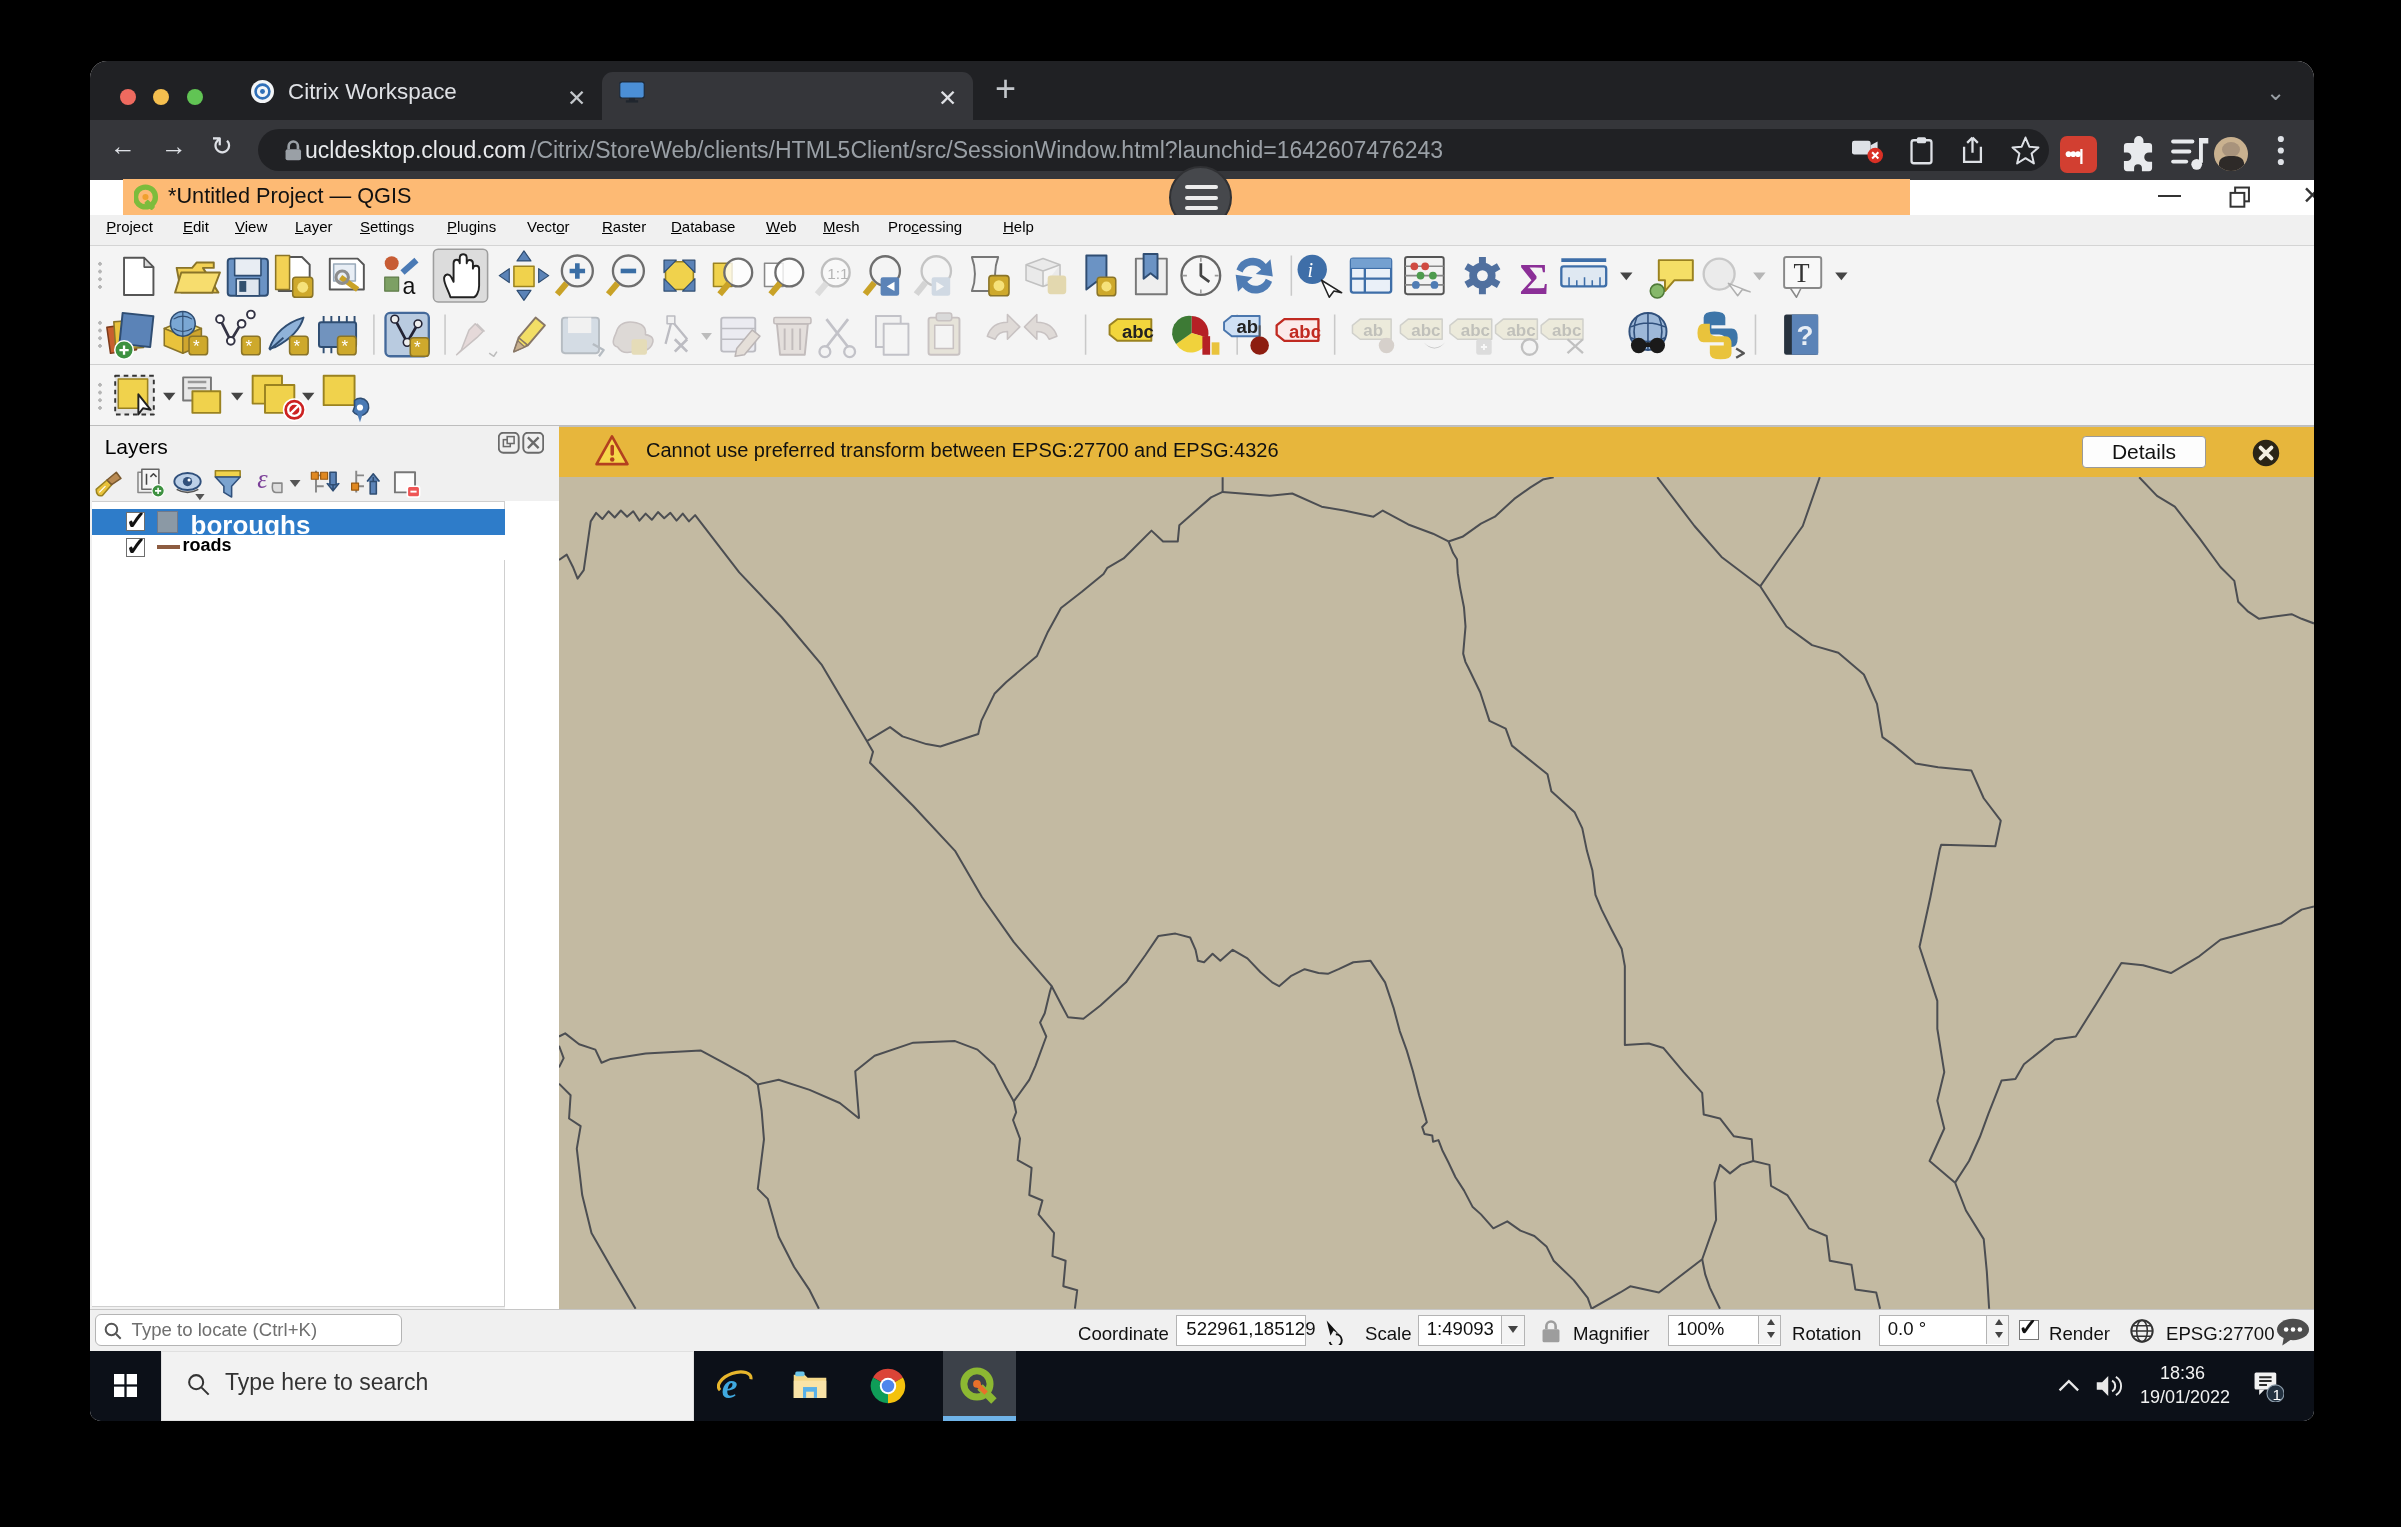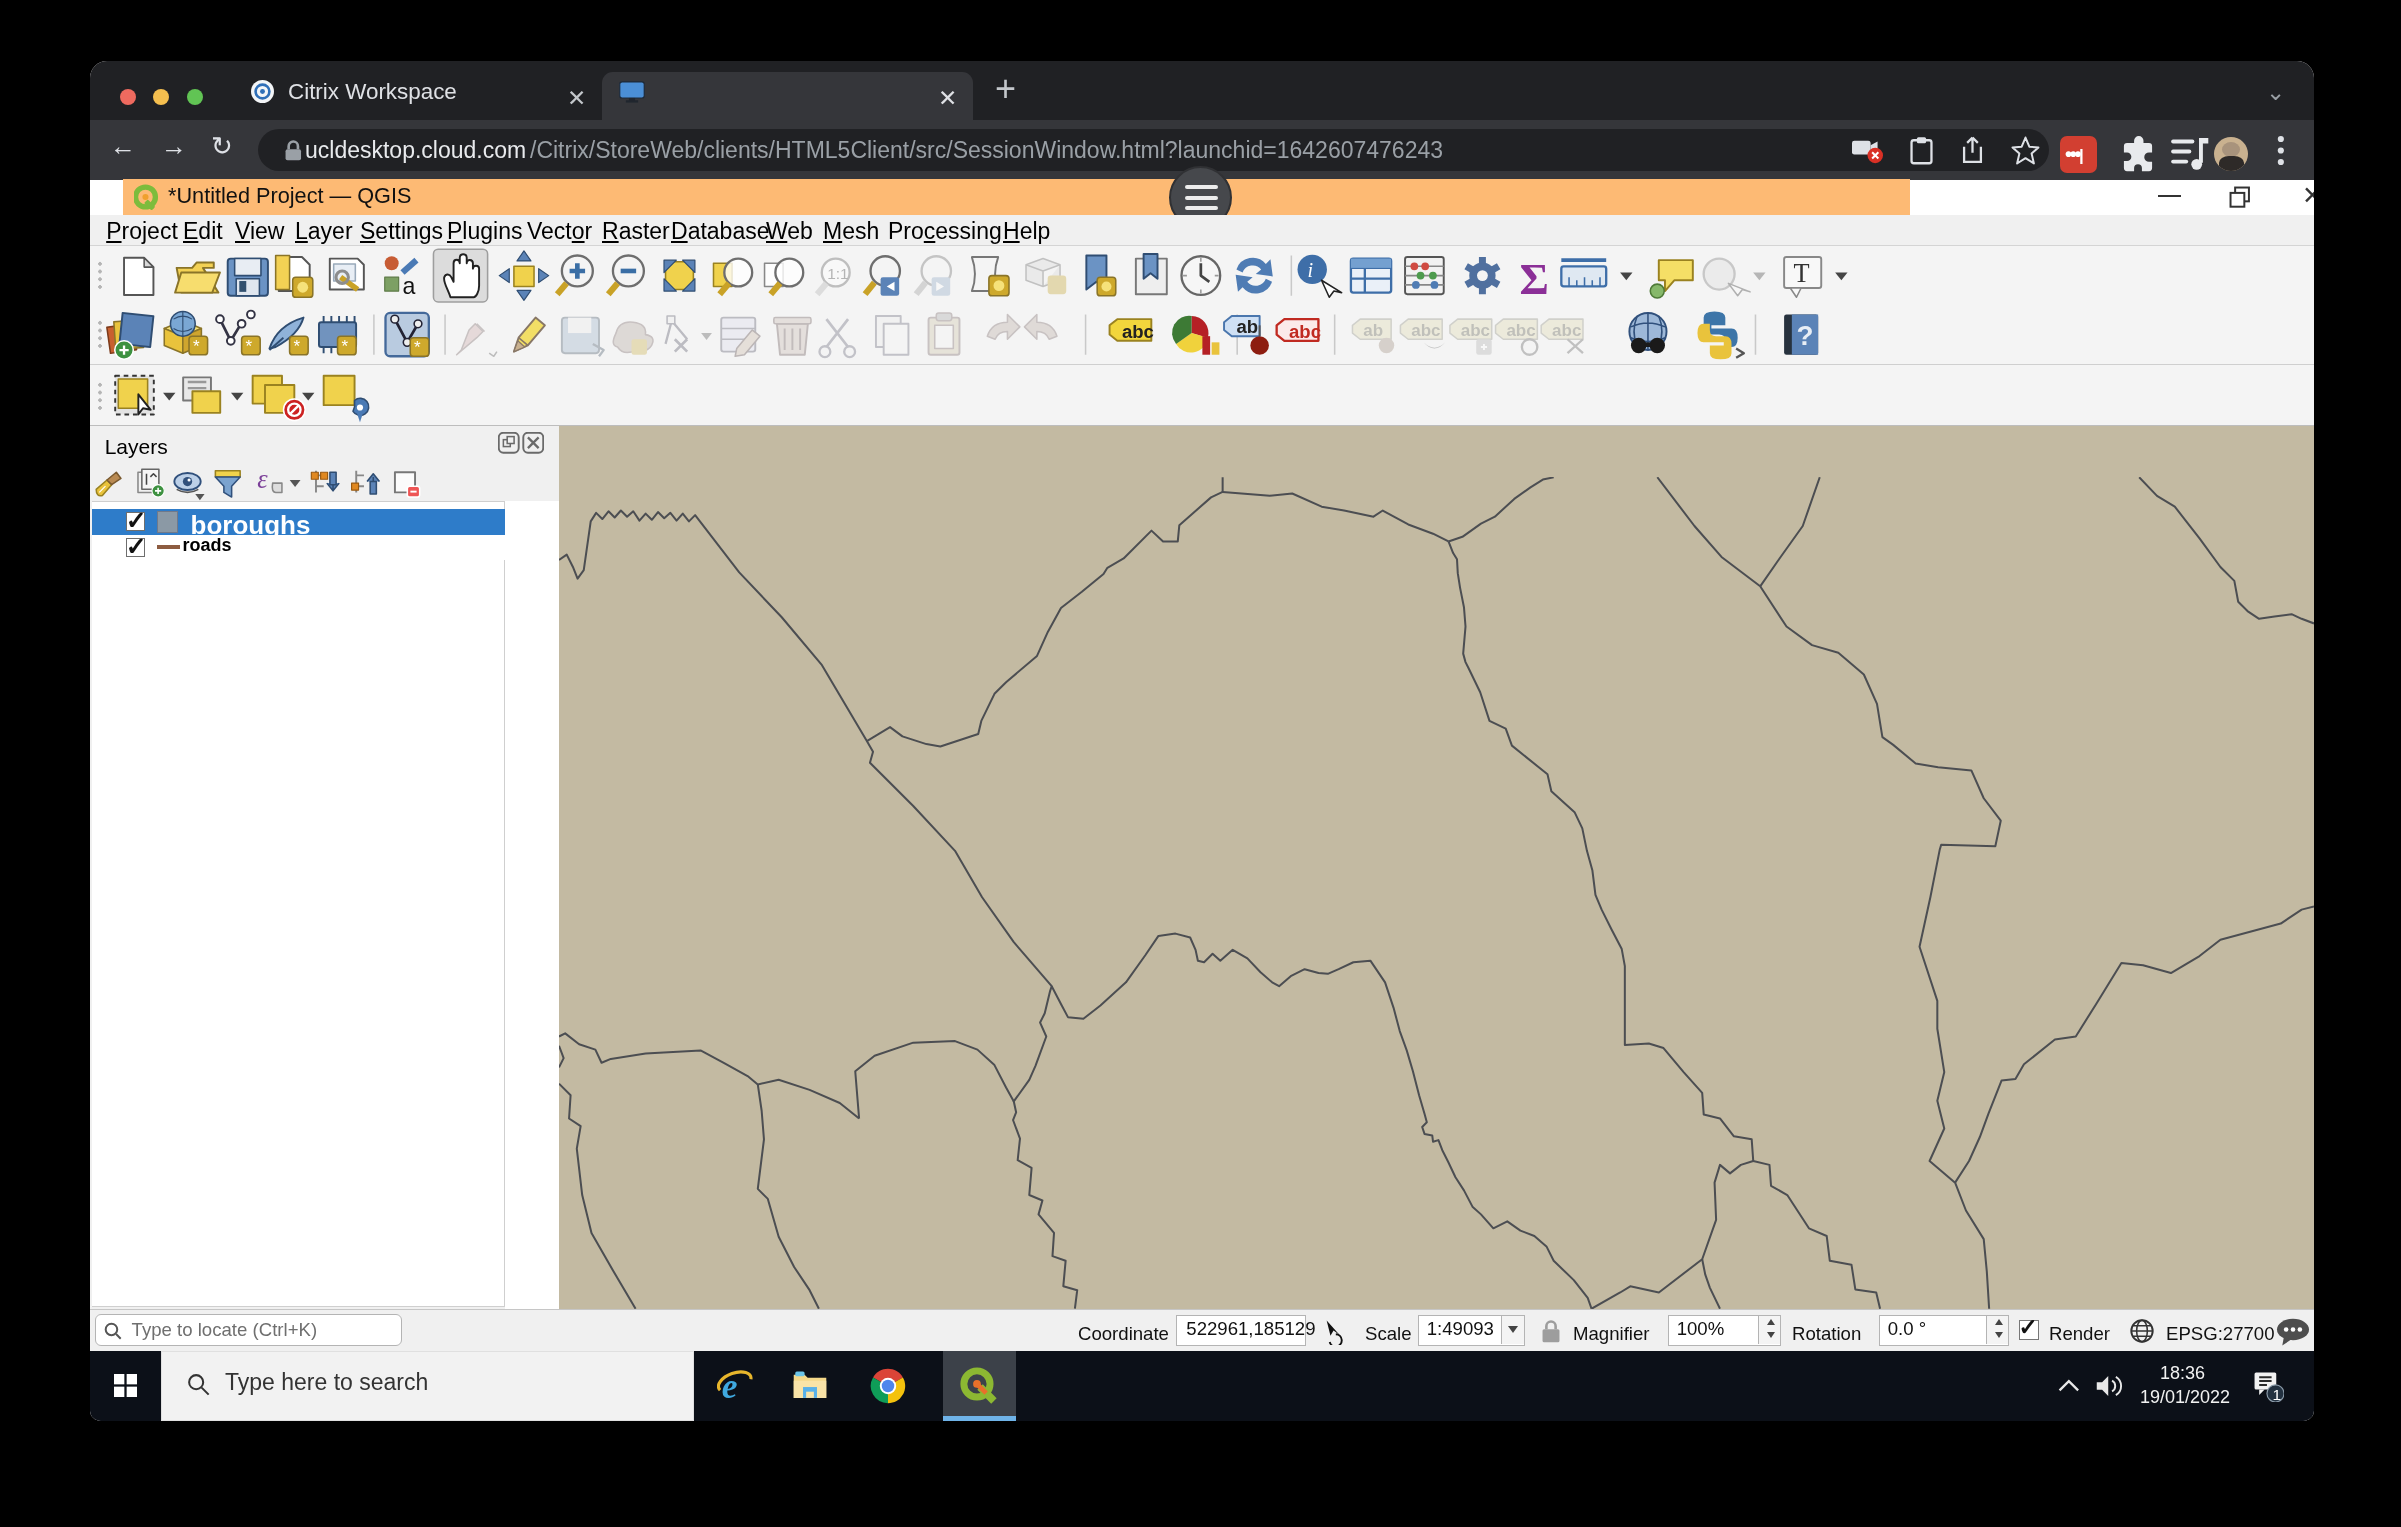--- a/index.html
+++ b/index.html
@@ -15,21 +15,21 @@
   .tab-txt{position:absolute;top:0;height:59px;line-height:62px;font-size:22.4px;color:#dfe1e5;}
   .tabx{position:absolute;top:24px;font-size:23px;color:#c3c7cb;}
   .activetab{position:absolute;left:512px;top:10.8px;width:371px;height:48px;background:#35363a;border-radius:10.8px 10.8px 0 0;}
   .toolrow{position:absolute;left:0;top:59px;width:2224px;height:60px;background:#35363a;}
   .navbtn{position:absolute;top:10.8px;font-size:26px;color:#dee1e6;}
   .pill{position:absolute;left:168px;top:9.3px;width:1791px;height:42px;border-radius:21px;background:#202124;
         color:#e8eaed;font-size:23px;line-height:42px;white-space:nowrap;overflow:hidden;}
   
   .qtitle{position:absolute;left:0;top:118px;width:1787px;height:36px;background:#fdba74;margin-left:33px;}
   .qmenu{position:absolute;left:0;top:154px;width:2224px;height:31px;background:#f0f0f0;border-bottom:0.8px solid #d4d4d4;
-         font-size:23px;color:#000;}
+         font-size:15px;color:#000;}
   .qmenu span{position:absolute;top:3.1px;}
   .tb{position:absolute;left:0;width:2224px;background:#f4f4f4;}
   .tb1{top:185px;height:60px;border-bottom:0.8px solid #cfcfcf;}
   .tb2{top:244px;height:60px;border-bottom:0.8px solid #cfcfcf;}
   .tb3{top:304px;height:61px;border-bottom:0.8px solid #bdbdbd;}
   .grip{position:absolute;width:7.7px;height:31px;
         background-image:radial-gradient(circle,#b5b5b5 1.5px,transparent 2px);
         background-size:7.7px 7.7px;}
   
   .panel{position:absolute;left:0;top:365px;width:469px;height:883px;background:#f0f0f0;}
@@ -599,20 +599,33 @@
         <div class="cbox">
             <span class="check">✓</span>
           </div>
         <div class="abs" style="left:65px;top:10px;width:23px;height:4.6px;background:#8d5c41;"></div>
         <div class="abs" style="left:91px;top:0.8px;font-size:18px;color:#000;font-weight:bold;">roads</div>
       </div>
     </div>
   </div>
 
   <div class="mapcol">
+    <div class="warn">
+      <svg class="abs" style="left:35px;top:7px;" width="36" height="32.5" viewBox="0 0 46 42">
+        <path d="M23 3 L43 39 L3 39 Z" fill="#f6d64a" stroke="#b3401f" stroke-width="3.4" stroke-linejoin="round"></path>
+        <rect x="21" y="14" width="4.6" height="14" rx="2" fill="#b3401f"></rect>
+        <circle cx="23.3" cy="33" r="2.9" fill="#b3401f"></circle>
+      </svg>
+      <div class="abs" style="left:87px;top:12.4px;font-size:20px;color:#111;">Cannot use preferred transform between EPSG:27700 and EPSG:4326</div>
+      <div class="detailsbtn">Details</div>
+      <svg class="abs" style="left:1693px;top:11.6px;" width="28" height="28" viewBox="0 0 36 36">
+        <circle cx="18" cy="18" r="17" fill="#2a2416"></circle>
+        <path d="M11 11 L25 25 M25 11 L11 25" stroke="#f3efe2" stroke-width="5" stroke-linecap="round"></path>
+      </svg>
+    </div>
     <svg class="abs" style="left:0;top:51px;" width="1755" height="832" viewBox="0 0 2269 1075" id="mapsvg">
       <g fill="none" stroke="#4c4e52" stroke-width="2.6" stroke-linejoin="round">
         <polyline points="0,107 10,100 18,116 24,131 32,120 41,57 48,46 56,54 64,44 72,52 80,43 88,51 96,44 104,56 112,47 120,55 128,45 136,53 144,46 152,56 160,47 168,57 176,49 233,123 288,181 340,243 398,341 406,355 402,369 458,425 512,483 547,543 588,601 637,658 635,664 628,693 622,705 630,723 616,761 608,779 588,807 591,821 587,831 596,855 593,883 611,893 608,928 625,935 620,953 640,977 638,1007 655,1013 652,1046 670,1051 667,1075"></polyline>
         <polyline points="388,829 383,768 408,748 458,731 512,729 541,740 563,760 578,789 588,807"></polyline>
         <polyline points="0,723 8,719 26,733 47,740 55,757 67,752 112,745 183,741 213,757 245,775 257,785 284,779 324,792 363,809 388,829"></polyline>
         <polyline points="257,785 262,819 265,856 257,920 270,933 284,982 304,1021 324,1051 336,1075"></polyline>
         <polyline points="0,784 15,799 13,829 28,839 23,868 30,928 42,977 70,1026 99,1075"></polyline>
         <polyline points="0,735 6,751 0,763"></polyline>
         <polyline points="398,341 428,323 444,335 475,345 493,348 542,332 546,315 563,280 578,265 618,231 632,200 649,169 676,148 704,125 709,117 730,105 766,69 781,83 800,83 802,62 843,26 858,19 919,24 948,21 986,38 1015,43 1053,51 1065,43 1098,61 1130,73 1150,83"></polyline>
         <polyline points="858,19 858,0"></polyline>

